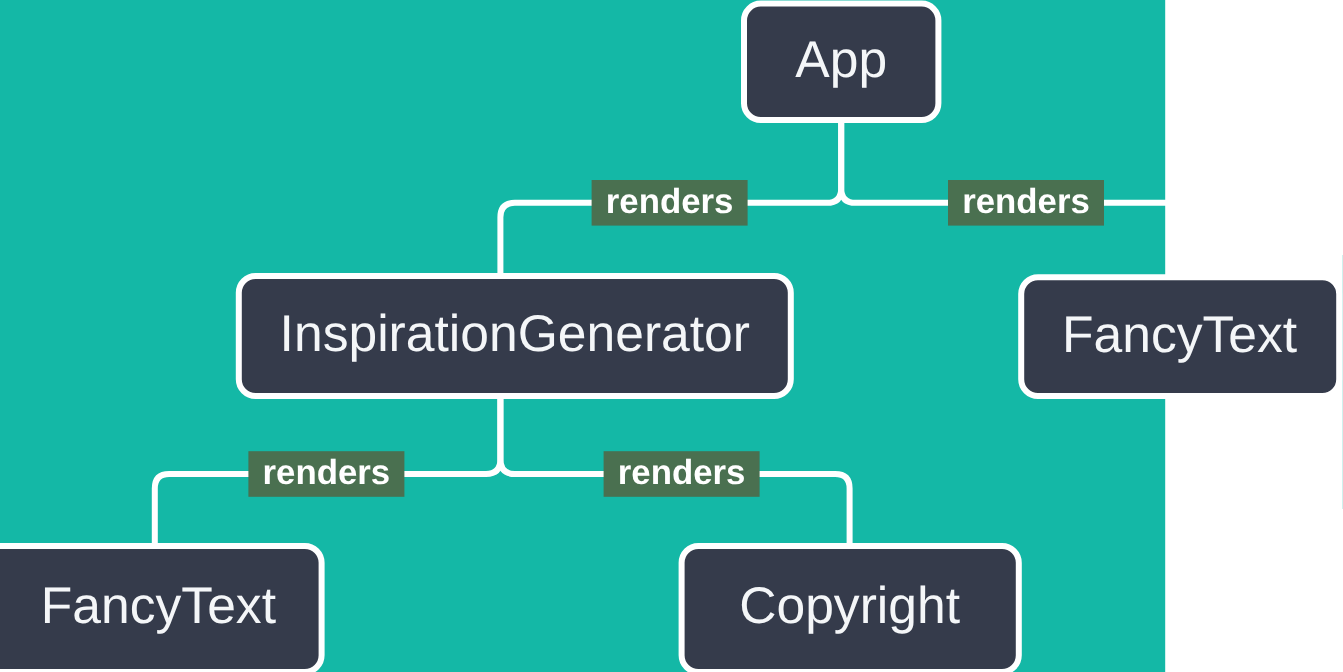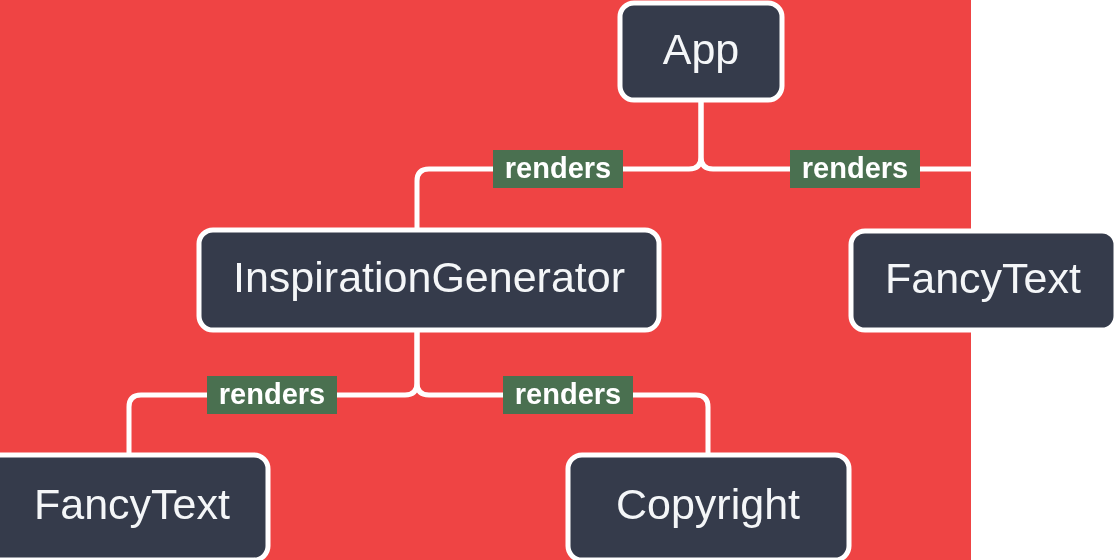--- a/index.html
+++ b/index.html
@@ -9,21 +9,21 @@
   body {
     width: 1119px;
     height: 560px;
     overflow: hidden;
     font-family: "Liberation Sans", sans-serif;
   }
   #diagram-root {
     position: relative;
     width: 971px;
     height: 560px;
-    background: #ef4444;
+    background: #14b8a6;
   }
   #tree-svg {
     position: absolute;
     top: 0;
     left: 0;
     width: 1119px;
     height: 560px;
     display: block;
   }
   .edge-path {

